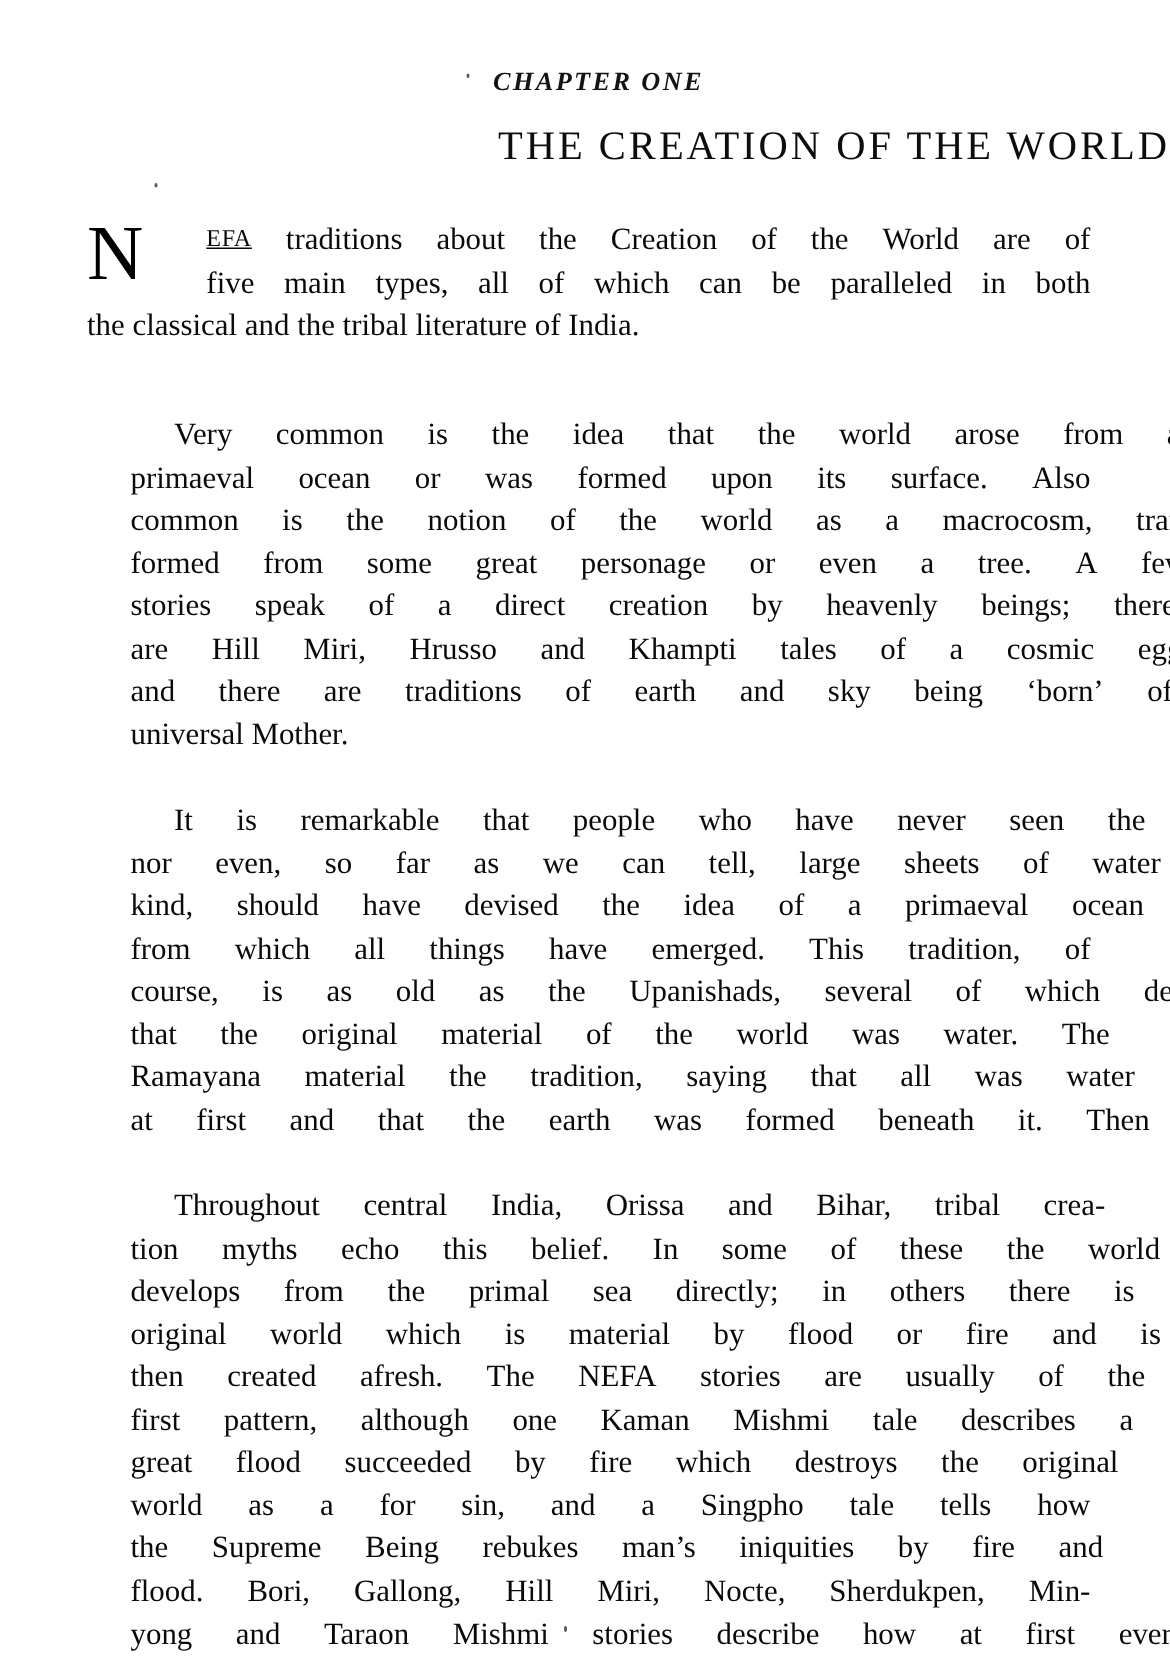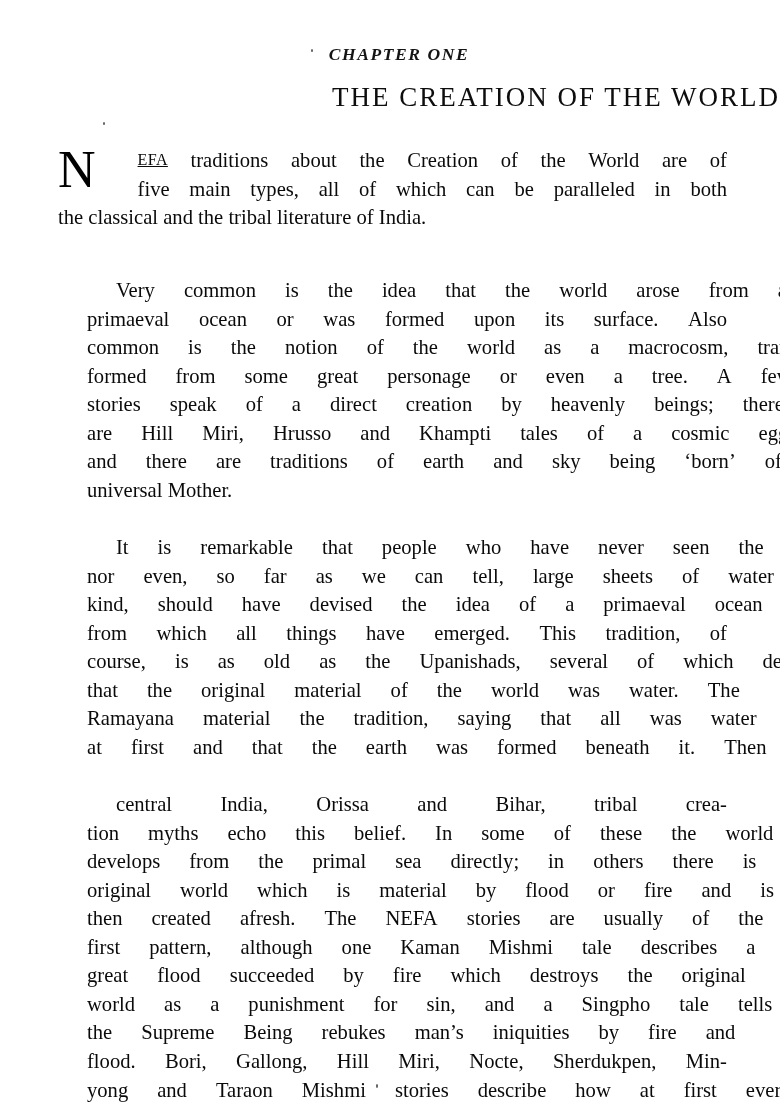--- a/index.html
+++ b/index.html
@@ -334,20 +334,21 @@
           <span>earth</span>
           <span>was</span>
           <span>formed</span>
           <span>beneath</span>
           <span>it.</span>
           <span>Then</span>
         </span>
       </p>
     <p class="para indent" id="para-4">
         <span class="tline just" style="padding-left: 29px;">
+          <span>Throughout</span>
           <span>central</span>
           <span>India,</span>
           <span>Orissa</span>
           <span>and</span>
           <span>Bihar,</span>
           <span>tribal</span>
           <span>crea-</span>
         </span>
         <span class="tline just">
           <span>tion</span>
@@ -419,21 +420,20 @@
           <span>fire</span>
           <span>which</span>
           <span>destroys</span>
           <span>the</span>
           <span>original</span>
         </span>
         <span class="tline just">
           <span>world</span>
           <span>as</span>
           <span>a</span>
-          <span>punishment</span>
           <span>for</span>
           <span>sin,</span>
           <span>and</span>
           <span>a</span>
           <span>Singpho</span>
           <span>tale</span>
           <span>tells</span>
           <span>how</span>
         </span>
         <span class="tline just">

